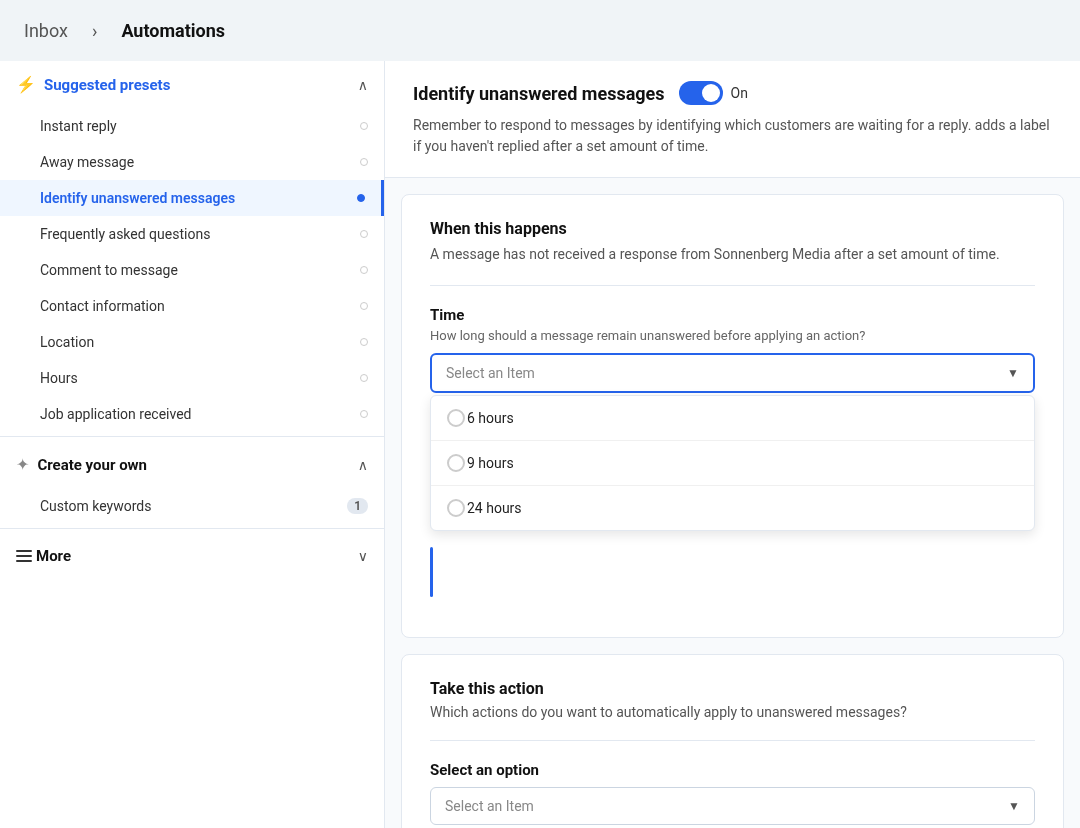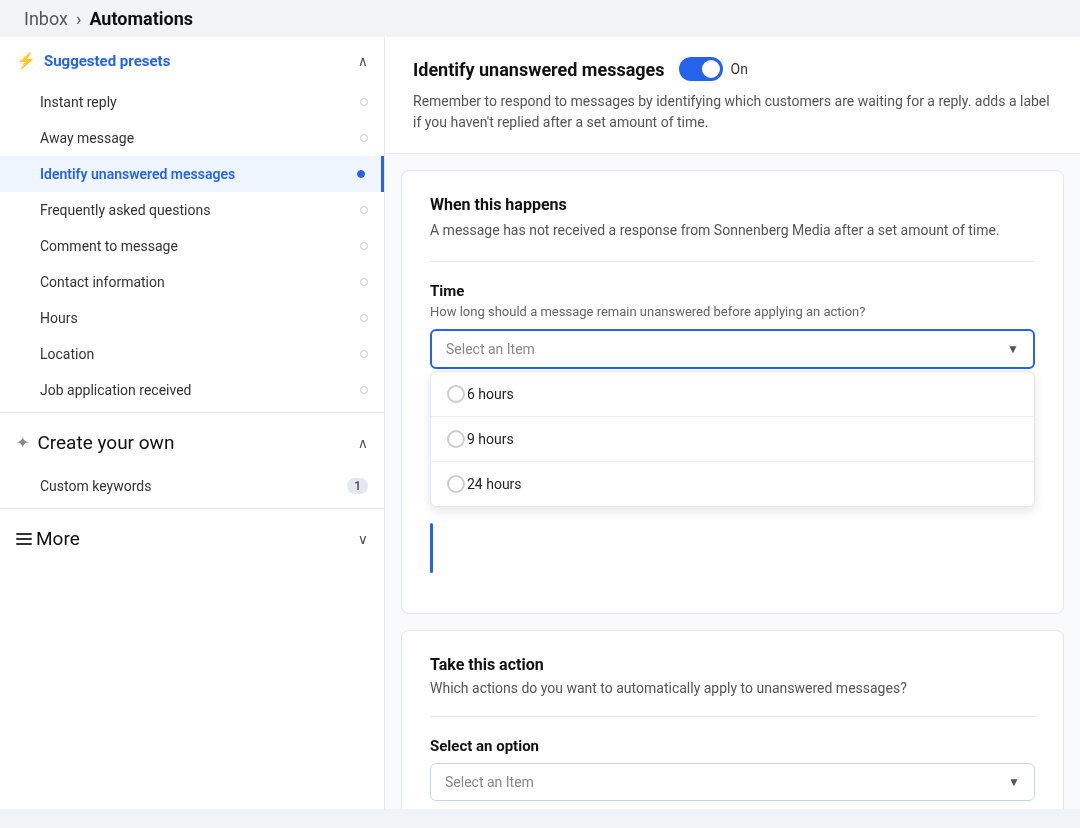--- a/index.html
+++ b/index.html
@@ -8,24 +8,24 @@
       background: #f0f4f7;
       color: #1a1a2e;
       font-size: 14px;
       width: 1080px;
       min-height: 828px;
     }
 
     
     .header {
       background: #f0f4f7;
-      padding: 8px 24px;
-      display: flex;
-      align-items: center;
-      gap: 8px;
+      padding: 20px 24px;
+      display: flex;
+      align-items: center;
+      gap: 24px;
       font-size: 18px;
     }
     .header-inbox {
       color: #555;
       font-weight: 400;
     }
     .header-chevron {
       color: #555;
     }
     .header-automations {
@@ -63,22 +63,22 @@
       display: flex;
       align-items: center;
       gap: 8px;
     }
     .section-title {
       font-weight: 700;
       font-size: 15px;
       color: #2563eb;
     }
     .section-title-dark {
-      font-weight: 400;
-      font-size: 19px;
+      font-weight: 700;
+      font-size: 15px;
       color: #111;
     }
 
     .lightning-icon {
       color: #2563eb;
       font-size: 16px;
     }
     .sparkle-icon {
       color: #888;
       font-size: 16px;
@@ -389,25 +389,25 @@
       </div>
       <div class="sidebar-item">
         <span>Comment to message</span>
         <div class="sidebar-item-dot"></div>
       </div>
       <div class="sidebar-item">
         <span>Contact information</span>
         <div class="sidebar-item-dot"></div>
       </div>
       <div class="sidebar-item">
+        <span>Location</span>
+        <div class="sidebar-item-dot"></div>
+      </div>
+      <div class="sidebar-item">
         <span>Hours</span>
-        <div class="sidebar-item-dot"></div>
-      </div>
-      <div class="sidebar-item">
-        <span>Location</span>
         <div class="sidebar-item-dot"></div>
       </div>
       <div class="sidebar-item">
         <span>Job application received</span>
         <div class="sidebar-item-dot"></div>
       </div>
     </div>
 
     <hr class="sidebar-divider">
 

